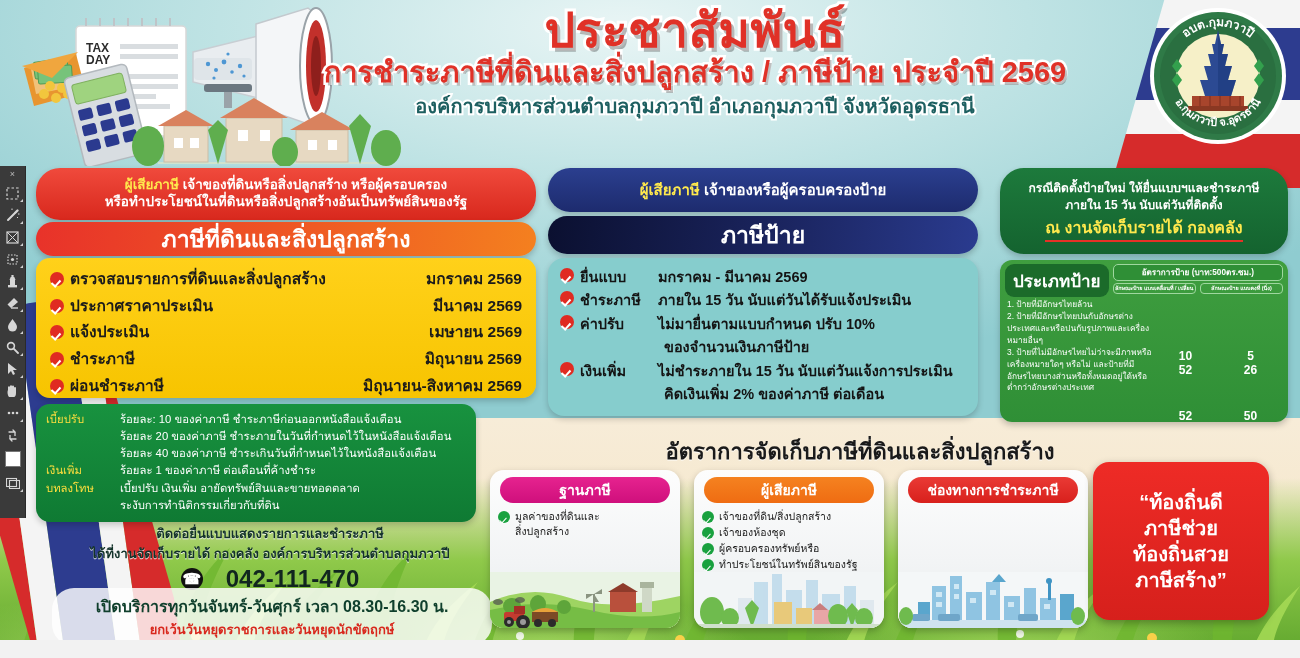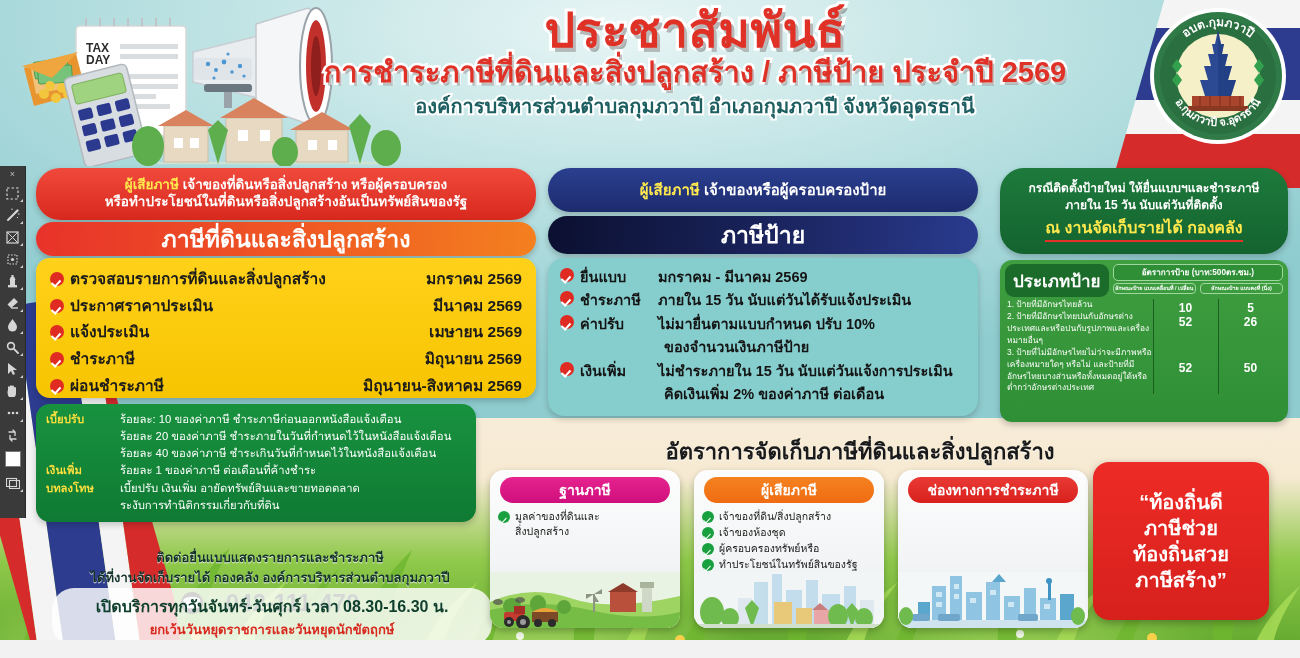--- a/index.html
+++ b/index.html
@@ -104,26 +104,26 @@
   .chk.green{ background:#19a13f; }
 
   
   .card-green{
     position:absolute; left:36px; top:404px; width:440px; height:118px;
     background:linear-gradient(180deg,#18923f,#0f7a33); border-radius:14px;
     box-shadow:0 3px 6px rgba(0,0,0,.2); padding:7px 10px;
     color:#fff;
   }
   .gline{ display:flex; font-size:11.3px; line-height:1.52; }
-  .gline .k{ width:74px; color:#ffdf3d; font-weight:bold; flex:0 0 74px; }
+  .gline .k{ width:74px; color:#ffdf3d; font-weight:normal; flex:0 0 74px; }
   .gline .v{ flex:1; }
 
   
   .contact{
-    position:absolute; left:60px; top:548px; width:420px; text-align:center;
+    position:absolute; left:60px; top:524px; width:420px; text-align:center;
     color:#13322a; font-weight:bold;
   }
   .contact .c1{ font-size:13px; line-height:1.5; text-shadow:0 1px 0 rgba(255,255,255,.8); }
   .phone{ display:flex; align-items:center; justify-content:center; gap:23px; margin-top:2px; }
   .phone .num{ font-size:24px; font-weight:bold; color:#11261f; }
   .phone-ic{ width:22px; height:22px; border-radius:50%; background:#111; position:relative; }
   .phone-ic::after{
     content:"\260E"; position:absolute; inset:0; color:#fff; font-size:15px;
     display:flex; align-items:center; justify-content:center;
   }
@@ -160,21 +160,21 @@
   .tg-rate{ flex:1; }
   .tg-rate-top{
     background:#2f8f36; border:1px solid #9fd79f; border-radius:5px; text-align:center;
     font-size:8.2px; font-weight:bold; padding:1px 2px; white-space:nowrap;
   }
   .tg-cols{ display:flex; gap:4px; margin-top:2px; }
   .tg-col{
     flex:1; border:1px solid #9fd79f; border-radius:4px; text-align:center;
     font-size:5.4px; font-weight:bold; line-height:1.35; padding:1px;
   }
-  .tg-body{ display:flex; margin-top:2px; }
+  .tg-body{ display:flex; margin-top:2px;align-items:center; }
   .tg-names{ width:148px; flex:0 0 148px; font-size:8.4px; line-height:1.42; padding-left:2px; }
   .tg-nums{ flex:1; display:flex; position:relative; }
   .tg-nums::before, .tg-nums::after{
     content:""; position:absolute; top:0; bottom:0; width:1px; background:#1c5e22;
   }
   .tg-nums::before{ left:0; }
   .tg-nums::after{ left:50%; }
   .tg-numcol{ flex:1; position:relative; font-size:12px; font-weight:bold; text-align:center; }
   .tg-num{ position:absolute; left:0; right:0; }
 

